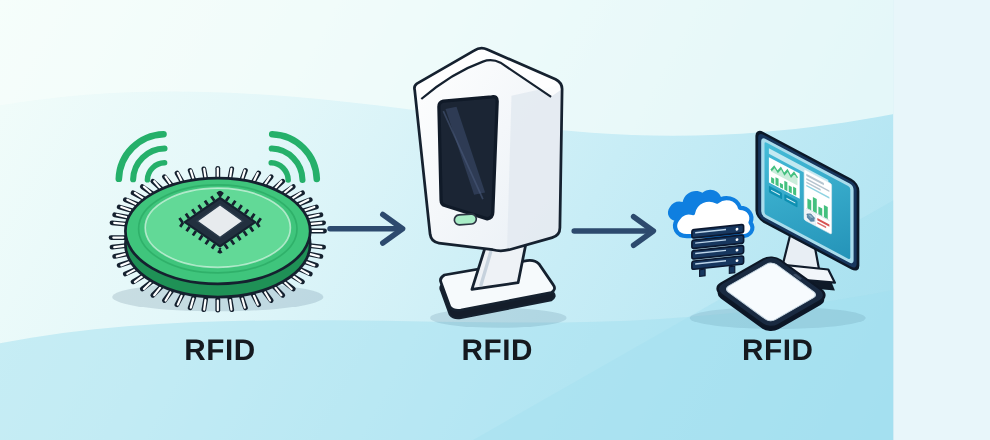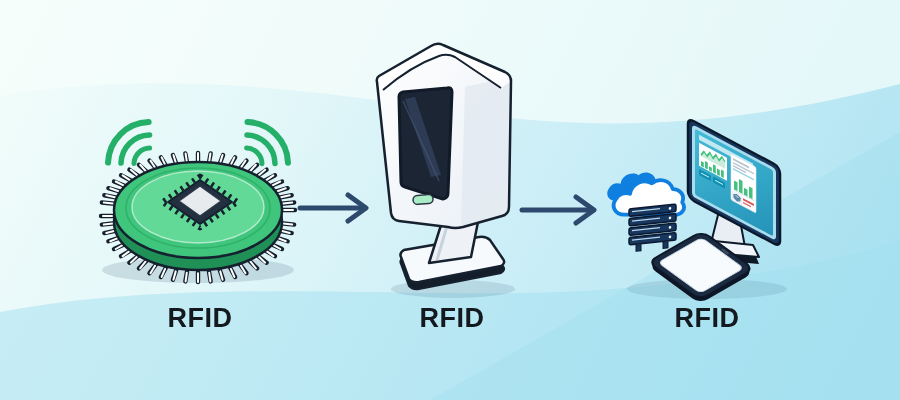--- a/index.html
+++ b/index.html
@@ -1,19 +1,20 @@
 <!DOCTYPE html>
 <html style="--bg-bottom: #abe2f1; --ink: #15212f; --label-ink: #14191f; --arrow-navy: #2d4a6e; --tag-green: #3fc57c; --tag-green-dark: #1f9156; --tag-green-light: #62d997; --wave-green: #25b06a; --device-white: #fbfdff; --screen-dark: #1b2534; --button-green: #a9edc7; --monitor-navy: #17365d; --dashboard-teal: #2ea9c8; --chart-green: #44c07f; --alert-red: #d65353; --cloud-blue: #0f7fe0;"><head>
 <meta charset="utf-8">
 <style>
   html,body{margin:0;padding:0;background:#e8f6fa;}
   .canvas{
-    position:relative;width:900px;height:400px;overflow:hidden;
+    position:relative;width:784px;height:400px;overflow:hidden;
     font-family:"Liberation Sans",sans-serif;
     background:linear-gradient(118deg,#f3fdfa 0%,#e3f7f9 30%,#c8edf6 62%,var(--bg-bottom,#abe2f1) 100%);
+    padding-left:28px;
   }
   .bg-waves{position:absolute;inset:0;z-index:0;}
   .stage{position:absolute;z-index:2;}
   .arrow{position:absolute;z-index:2;}
   .stage-label{
     position:absolute;z-index:3;width:120px;text-align:center;
     font-weight:700;font-size:27px;letter-spacing:.5px;
     color:var(--label-ink,#14191f);
   }
   svg{display:block;overflow:visible;}

